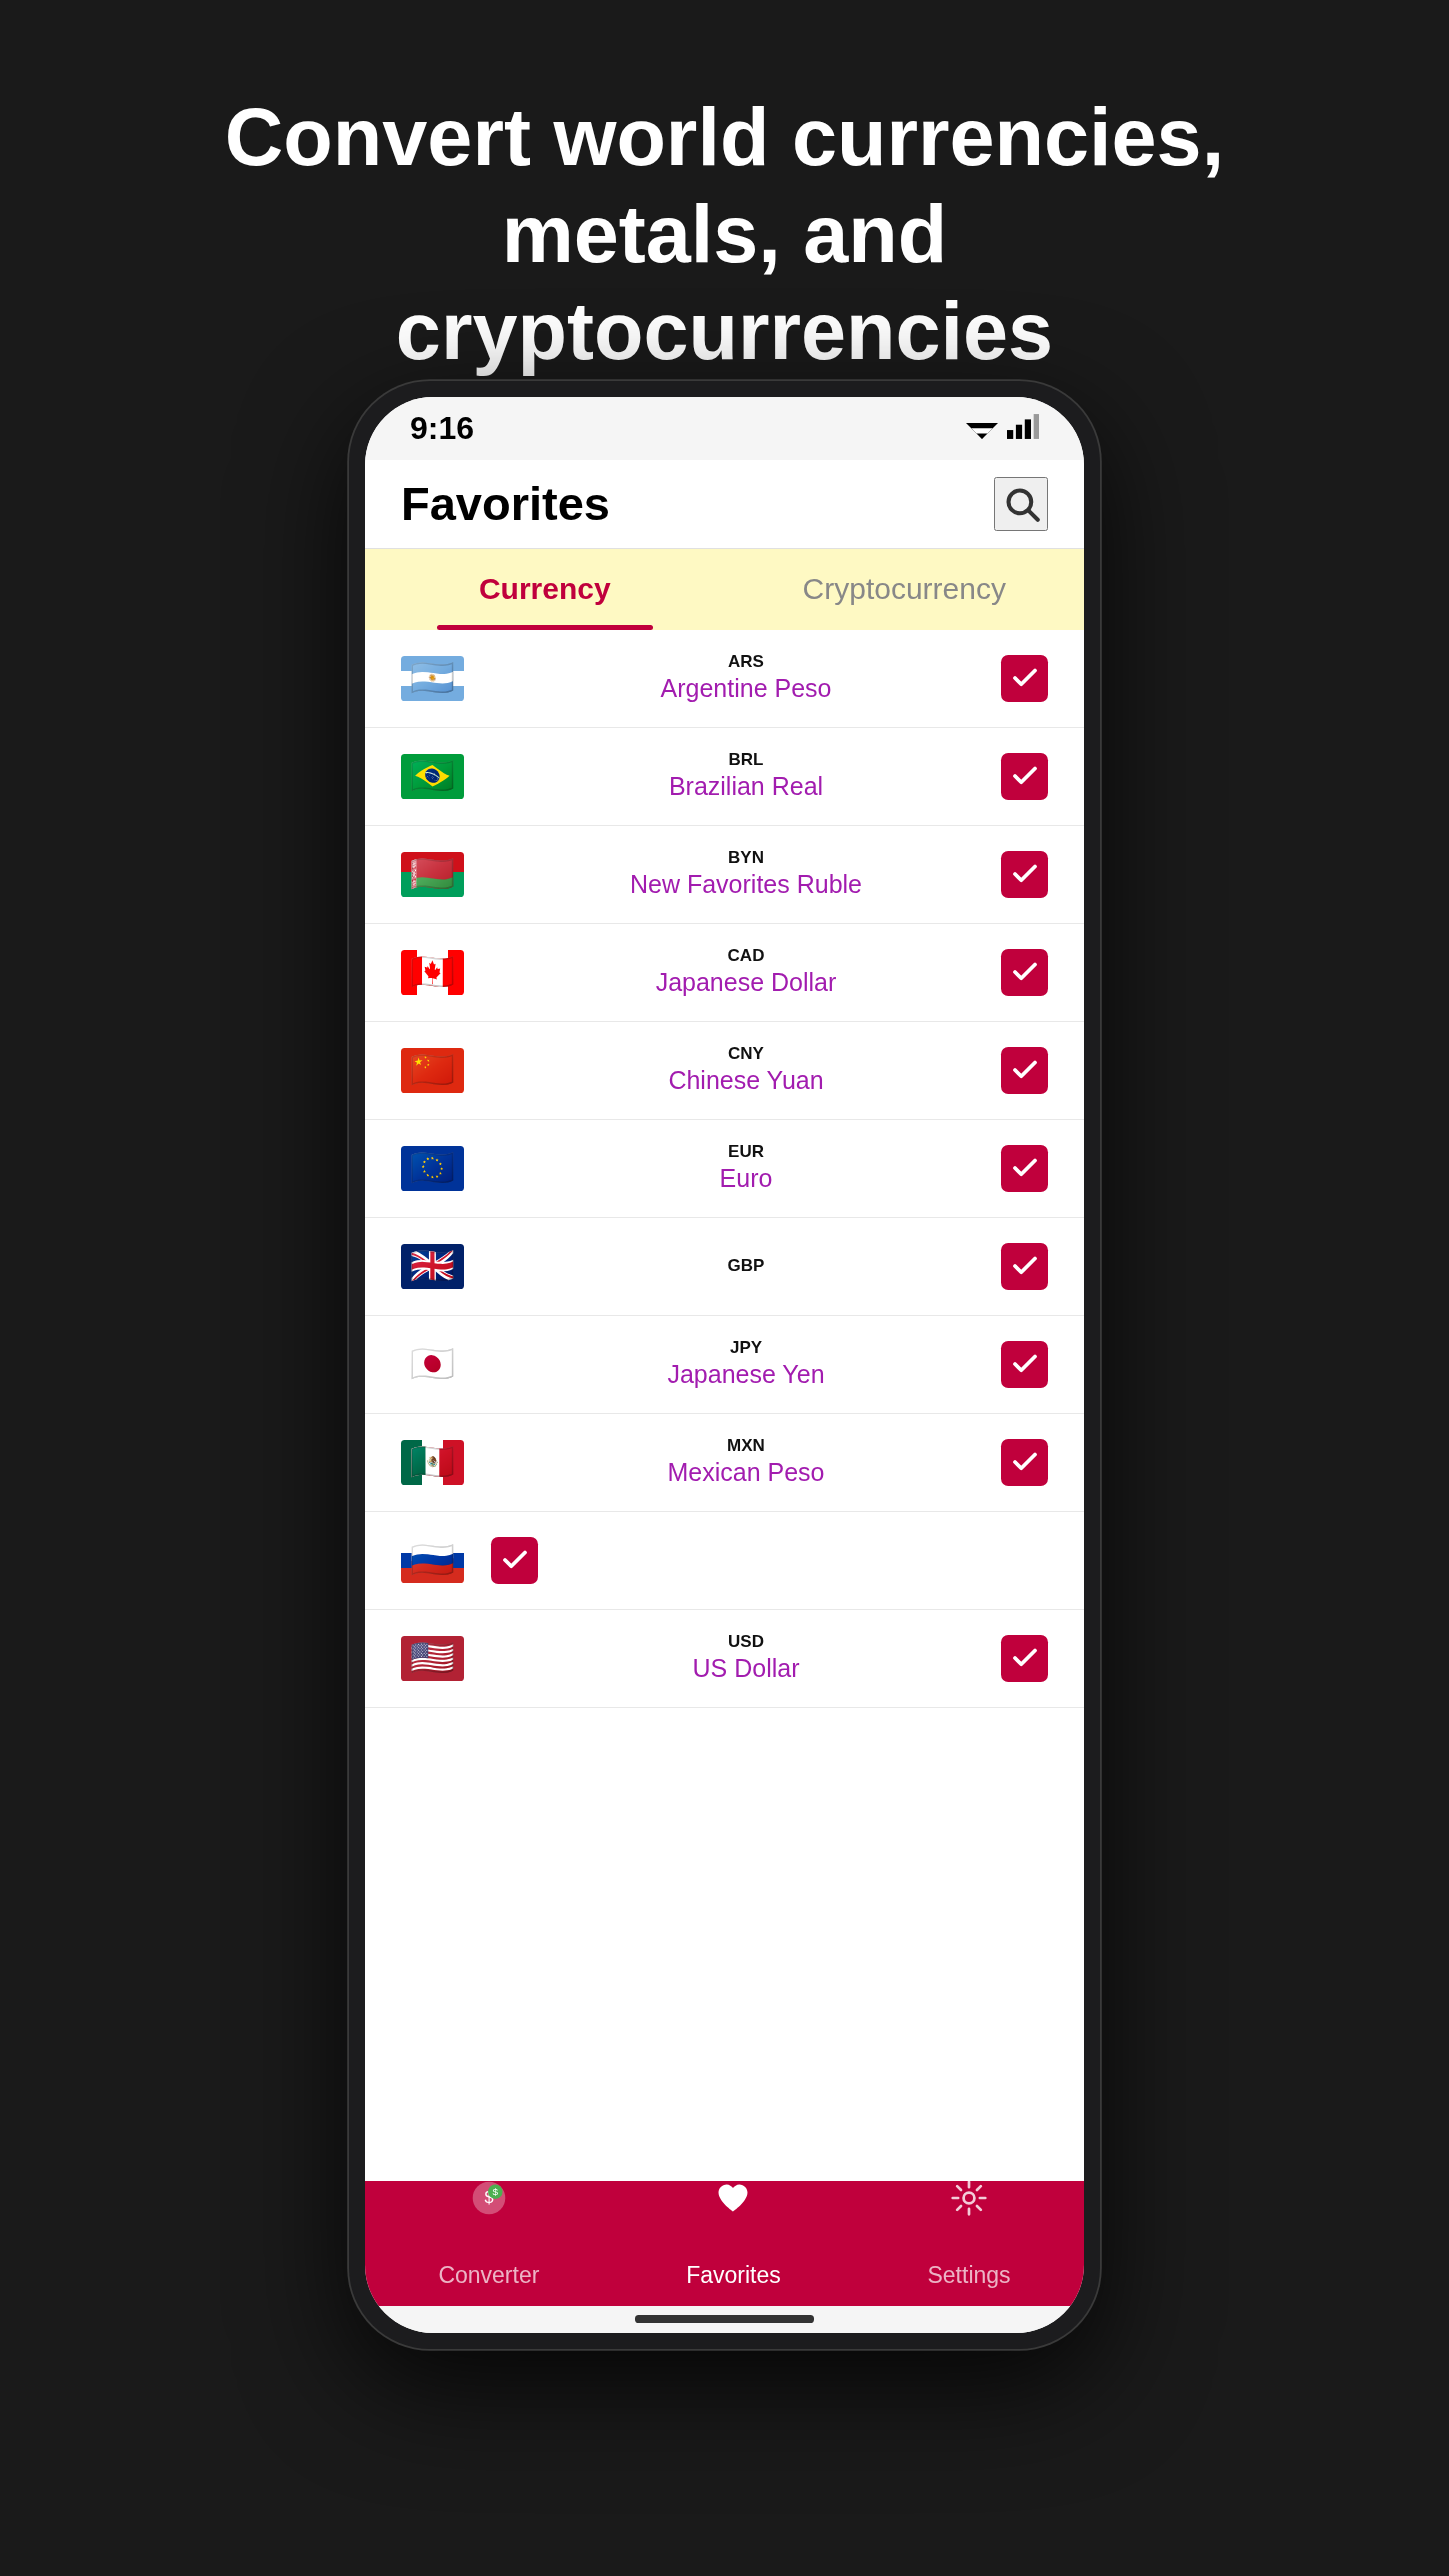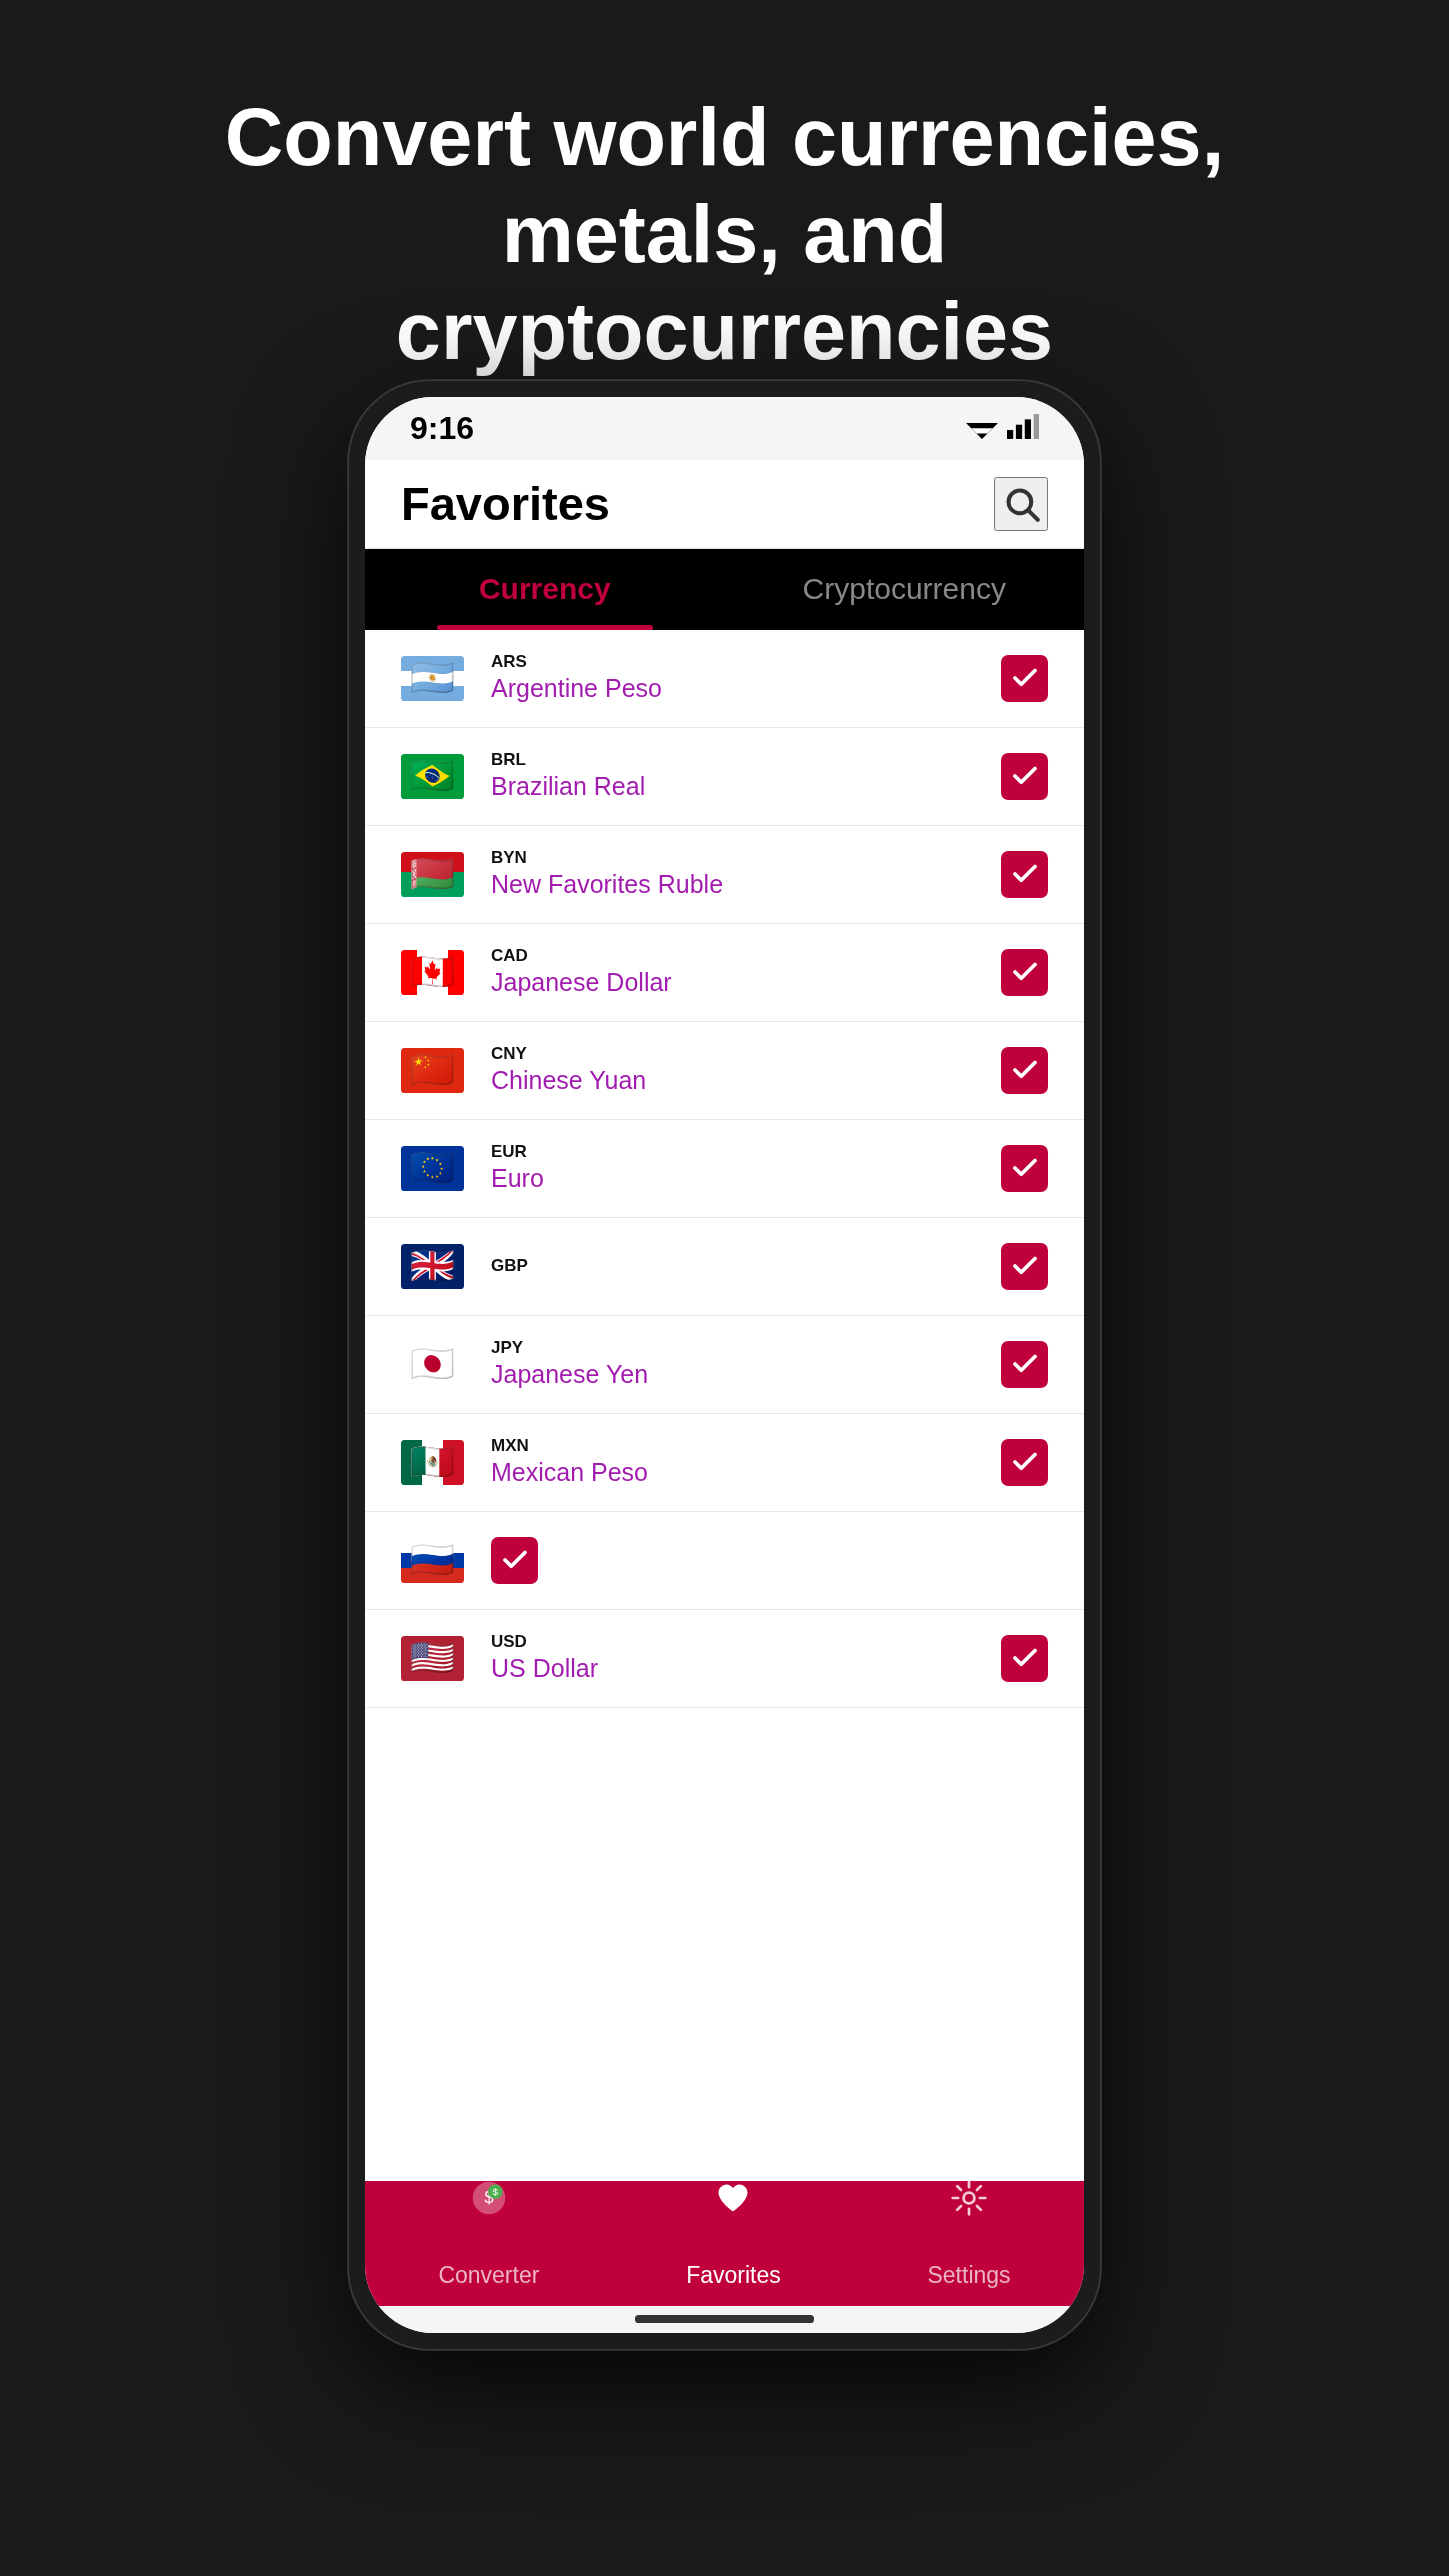--- a/index.html
+++ b/index.html
@@ -38,20 +38,21 @@
     }
 
     .phone-screen {
       width: 100%;
       height: 100%;
       background: #f5f5f5;
       border-radius: 68px;
       overflow: hidden;
       display: flex;
       flex-direction: column;
+      text-align: center;
     }
 
     .status-bar {
       background: #f5f5f5;
       height: 63px;
       display: flex;
       align-items: center;
       justify-content: space-between;
       padding: 0 45px;
       flex-shrink: 0;
@@ -96,21 +97,21 @@
       cursor: pointer;
     }
 
     .search-btn svg {
       width: 39px;
       height: 39px;
     }
 
     
     .tabs-bar {
-      background: #000000;
+      background: #fef9c3;
       display: flex;
       flex-shrink: 0;
       height: 81px;
     }
 
     .tab {
       flex: 1;
       display: flex;
       align-items: center;
       justify-content: center;

